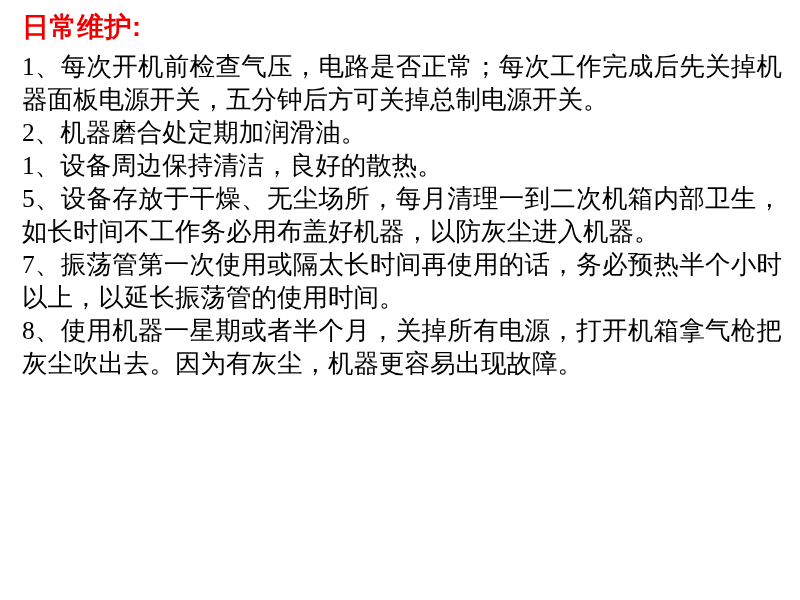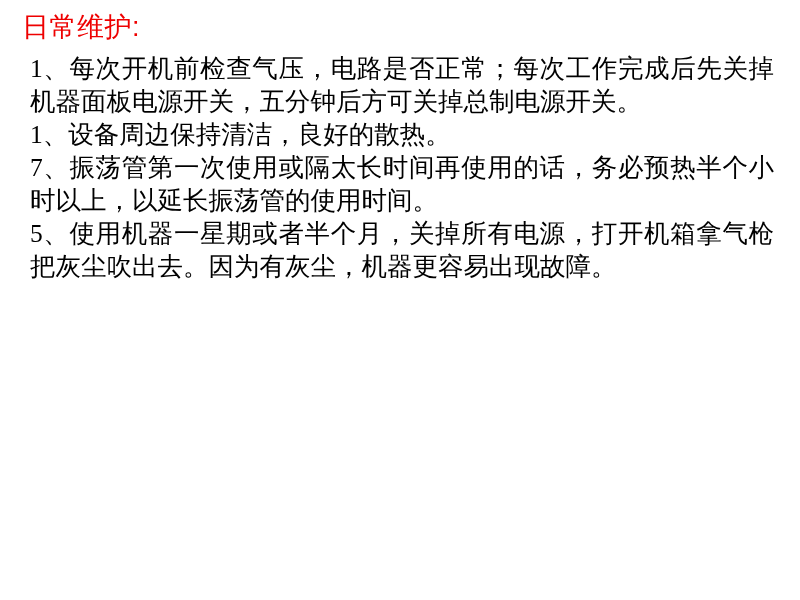--- a/index.html
+++ b/index.html
@@ -17,29 +17,29 @@
   .slide {
     width: 800px;
     height: 600px;
     box-sizing: border-box;
     padding: 12px 18px 0 22px;
     position: relative;
   }
   .slide-title {
     color: #ee0000;
     font-family: "Liberation Sans", "DejaVu Sans", sans-serif;
-    font-weight: normal;
+    font-weight: bold;
     font-size: 27px;
     line-height: 1.18;
     letter-spacing: 0.5px;
     margin: 0 0 6px 0;
     white-space: nowrap;
   }
   .body-list {
-    margin: 8px;
+    margin: 0;
     padding: 0;
     list-style: none;
   }
   .body-item {
     font-family: "Liberation Serif", "DejaVu Serif", serif;
     font-size: 25.5px;
     line-height: 1.295;
     color: #000000;
     margin: 0;
     text-align: justify;
@@ -49,18 +49,20 @@
 </style>
 </head>
 <body>
 
 <div class="slide">
 
   <h1 class="slide-title">日常维护:</h1>
 
   <div class="body-list">
     <p class="body-item">1、每次开机前检查气压，电路是否正常；每次工作完成后先关掉机器面板电源开关，五分钟后方可关掉总制电源开关。</p>
+    <p class="body-item">2、机器磨合处定期加润滑油。</p>
     <p class="body-item">1、设备周边保持清洁，良好的散热。</p>
+    <p class="body-item">5、设备存放于干燥、无尘场所，每月清理一到二次机箱内部卫生，如长时间不工作务必用布盖好机器，以防灰尘进入机器。</p>
     <p class="body-item">7、振荡管第一次使用或隔太长时间再使用的话，务必预热半个小时以上，以延长振荡管的使用时间。</p>
-    <p class="body-item">5、使用机器一星期或者半个月，关掉所有电源，打开机箱拿气枪把灰尘吹出去。因为有灰尘，机器更容易出现故障。</p>
+    <p class="body-item">8、使用机器一星期或者半个月，关掉所有电源，打开机箱拿气枪把灰尘吹出去。因为有灰尘，机器更容易出现故障。</p>
   </div>
 
 </div>
 
 </body></html>

